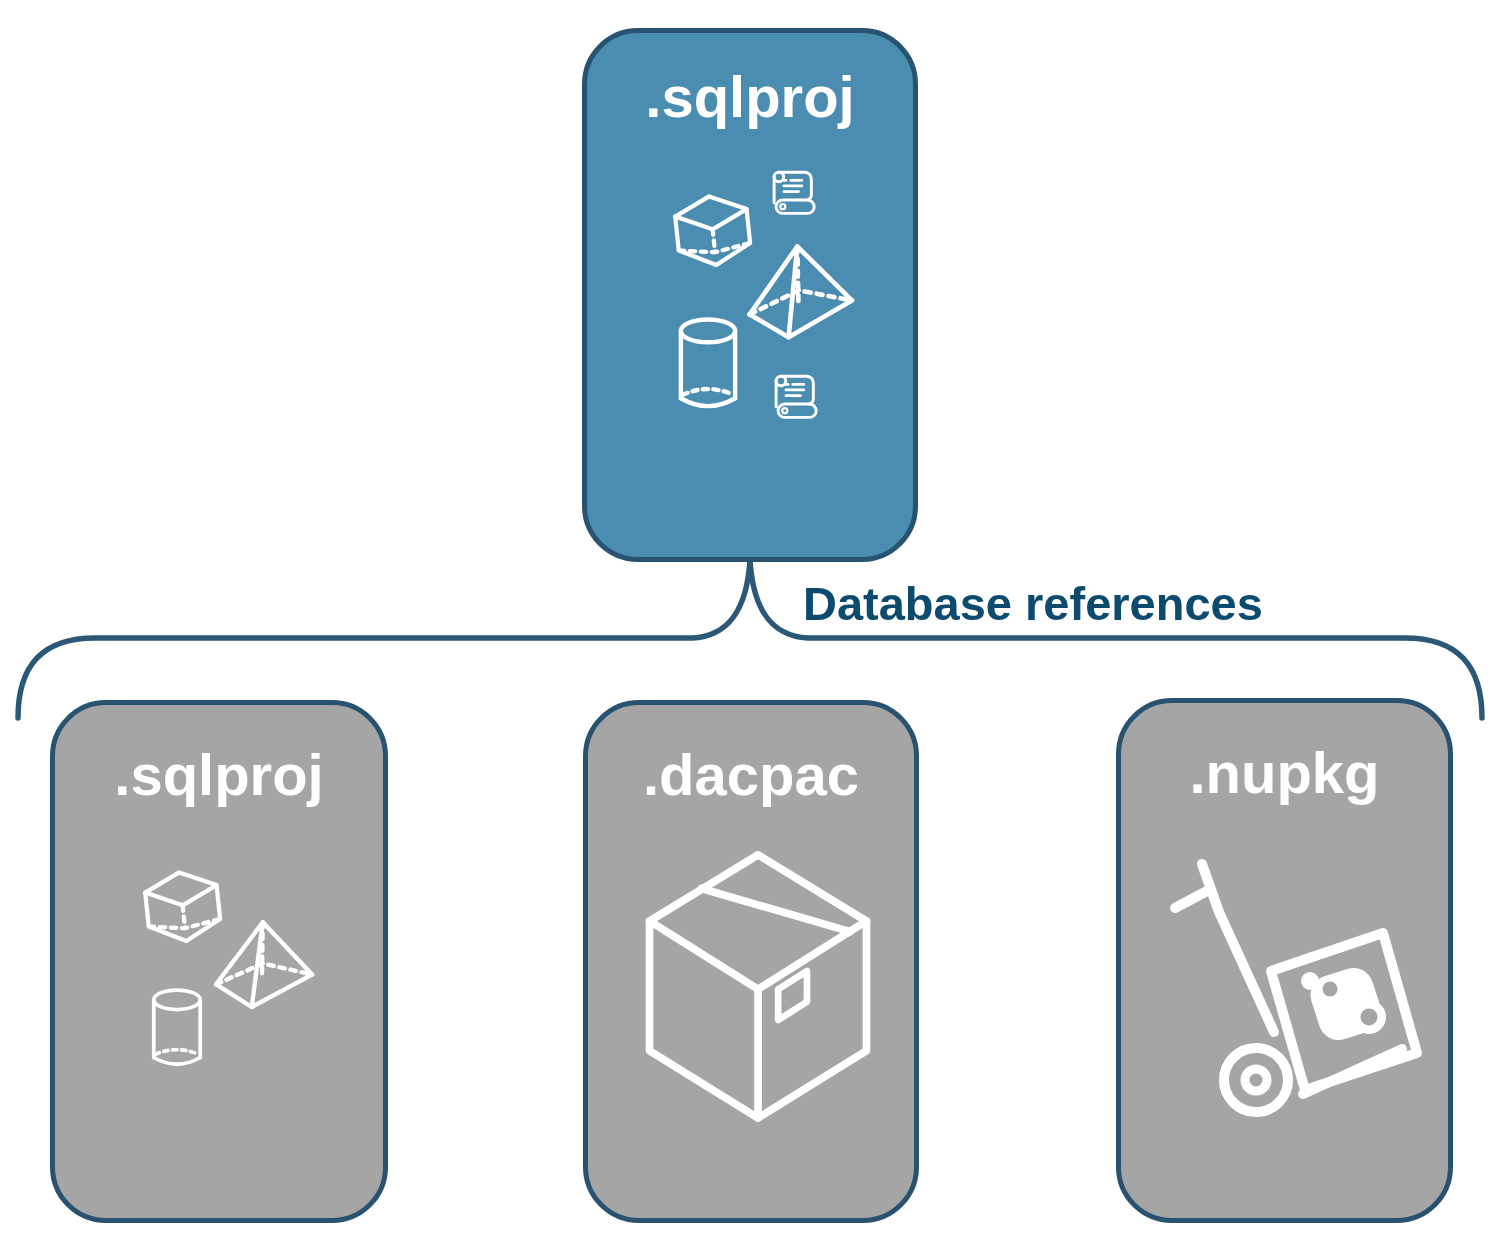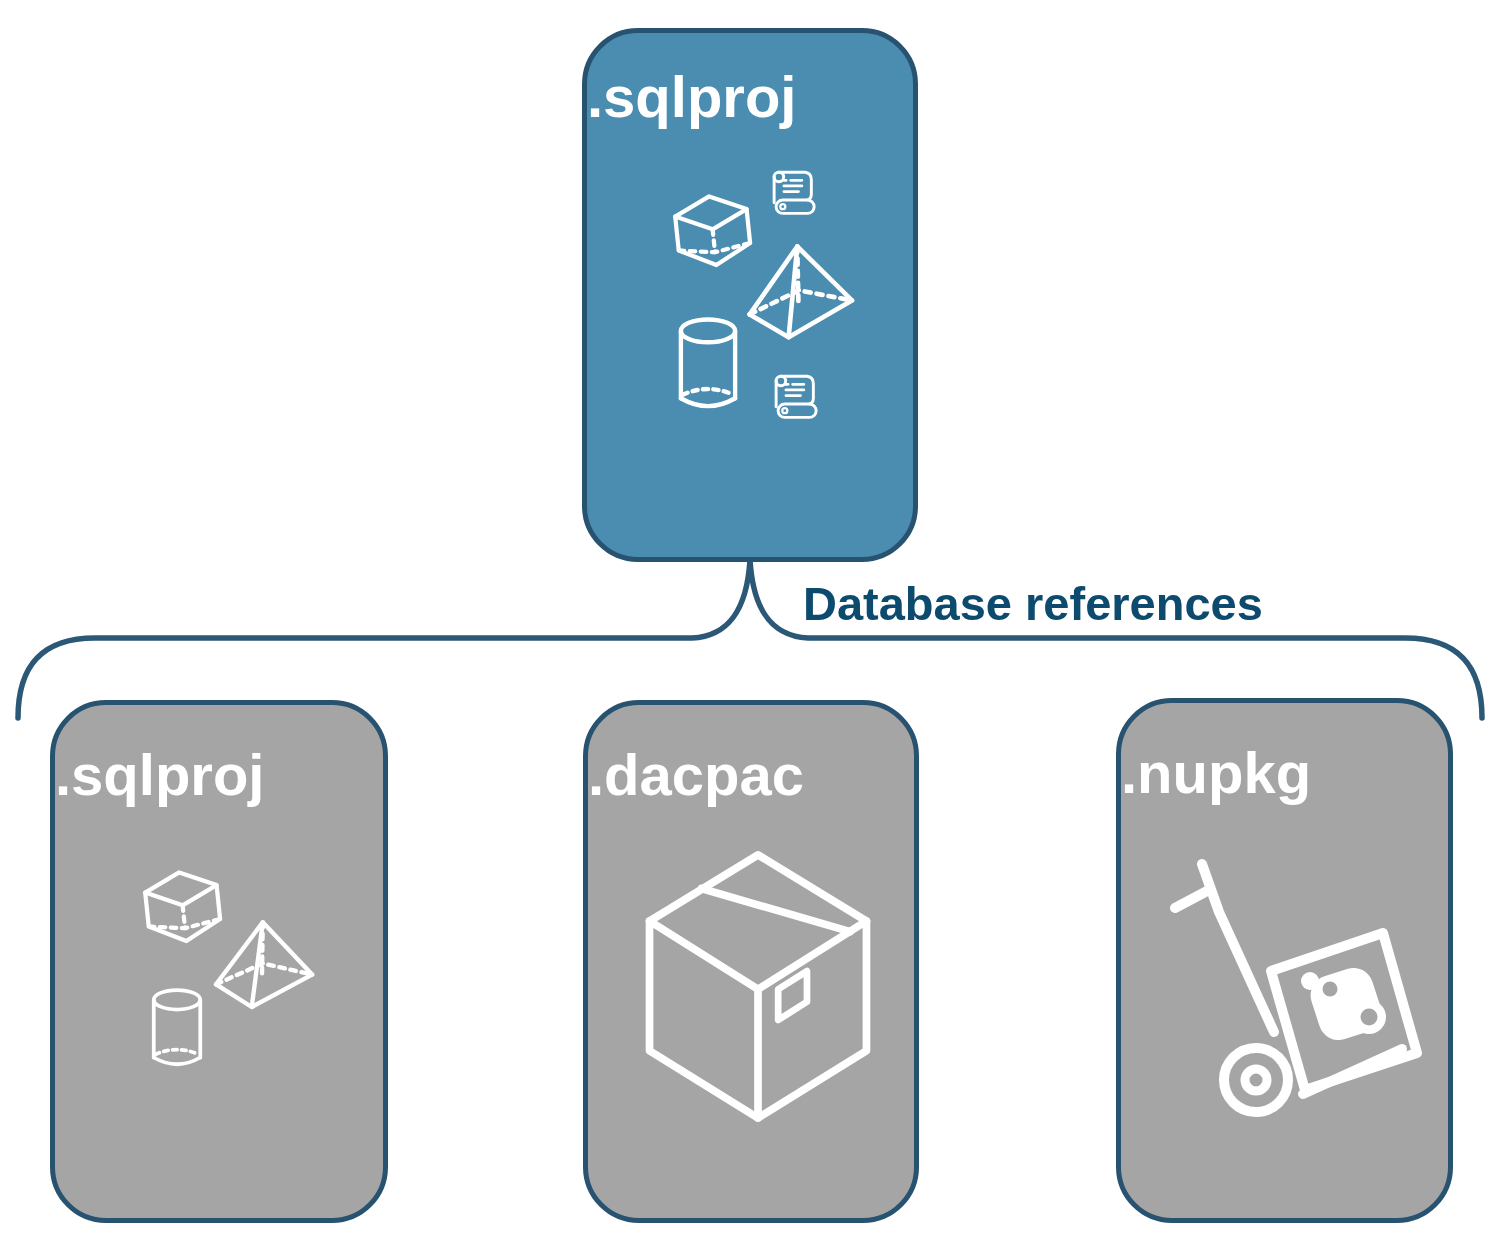--- a/index.html
+++ b/index.html
@@ -6,21 +6,21 @@
   .canvas{
     position:relative;width:1500px;height:1250px;background:#ffffff;overflow:hidden;
     font-family:"Liberation Sans",sans-serif;
   }
   .card{
     position:absolute;border:5px solid #275270;border-radius:56px;box-sizing:border-box;
   }
   .card.root{background:#4A8DB0;}
   .card.child{background:#A5A5A5;}
   .card-title{
-    display:block;color:#ffffff;font-weight:bold;
+    display:block;text-align:center;color:#ffffff;font-weight:bold;
     font-size:58px;line-height:1.1;letter-spacing:0px;
   }
   .root .card-title{margin-top:32px;}
   .child .card-title{margin-top:38px;}
   .icon{position:absolute;}
   .brace-svg{position:absolute;left:0;top:550px;}
   .connector-label{
     position:absolute;left:803px;top:576px;color:#0c4a6e;font-weight:bold;
     font-size:47px;line-height:1.2;white-space:nowrap;
   }

